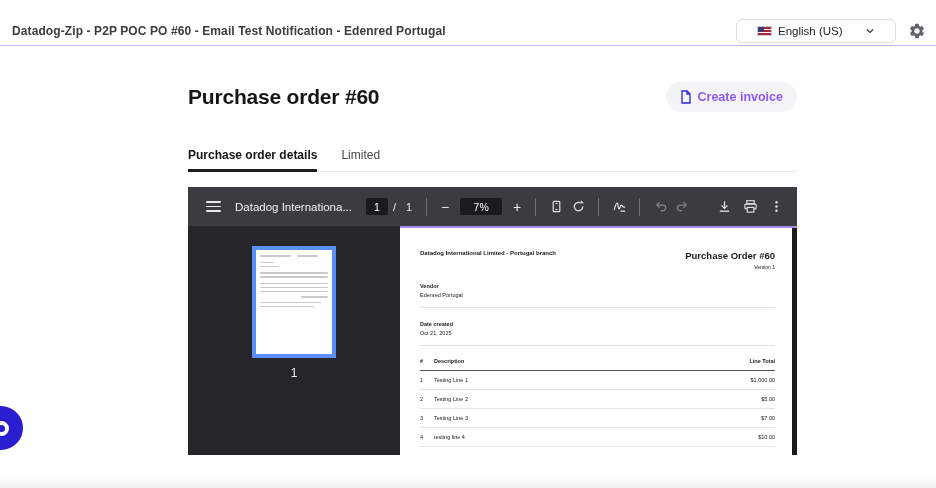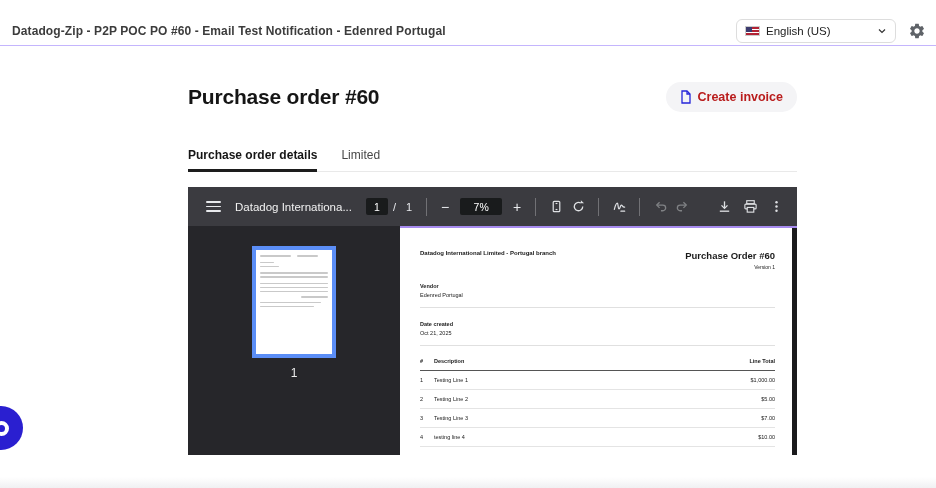--- a/index.html
+++ b/index.html
@@ -5,35 +5,35 @@
   * { margin:0; padding:0; box-sizing:border-box; }
   html,body { width:936px; height:488px; overflow:hidden; }
   body { font-family:"Liberation Sans", sans-serif; background:#ffffff; position:relative; }
 
   
   .topbar { position:absolute; left:0; top:16px; width:936px; height:30px; background:#fff;
             border-bottom:1px solid #c4b5fd; display:flex; align-items:center; }
   .topbar-title { margin-left:12px; font-size:12px; font-weight:700; color:#3c3c3c; letter-spacing:.1px; }
   .lang-select { position:absolute; right:40px; top:3px; width:160px; height:24px; background:#fff;
                  border:1px solid #ddd; border-radius:6px; display:flex; align-items:center;
-                 padding:0 8px; cursor:pointer; }
+                 padding:0 20px; cursor:pointer; }
   .flag { width:15px; height:10px; flex:0 0 auto; margin-right:6px; position:relative;
           background:repeating-linear-gradient(#b22234 0 1.6px,#fff 1.6px 3.2px); border:0.5px solid #ccc; }
   .flag::after { content:""; position:absolute; left:0; top:0; width:6px; height:5px; background:#3c3b6e; }
   .lang-label { font-size:11.5px; color:#222; flex:1; }
   .chevron { width:10px; height:10px; }
   .gearbtn { position:absolute; right:10px; top:6px; width:18px; height:18px; cursor:pointer; color:#5f6368; }
 
   
   .content { position:absolute; left:188px; top:31px; width:609px; }
   .head-row { position:absolute; left:0; top:51px; width:609px; display:flex; align-items:center; }
   .h1 { font-size:21px; font-weight:700; color:#151515; letter-spacing:-.2px; }
   .create-btn { margin-left:auto; height:30px; padding:0 14px; background:#f4f4f6; border:none;
                 border-radius:16px; display:flex; align-items:center; gap:6px; cursor:pointer;
-                color:#b91c1c; font-size:12.5px; font-weight:700; font-family:inherit; }
+                color:#8b5cf6; font-size:12.5px; font-weight:700; font-family:inherit; }
   .doc-ic { width:12px; height:14px; }
 
   
   .tabs { position:absolute; left:0; top:117px; width:609px; border-bottom:1px solid #e9e9e9;
           display:flex; gap:24px; }
   .tab { padding-bottom:9px; font-size:12px; cursor:pointer; position:relative; }
   .tab.active { font-weight:700; color:#151515; }
   .tab.active::after { content:""; position:absolute; left:0; right:0; bottom:-1px; height:3px; background:#1d1d1d; }
   .tab.inactive { color:#474747; font-weight:400; }
 

